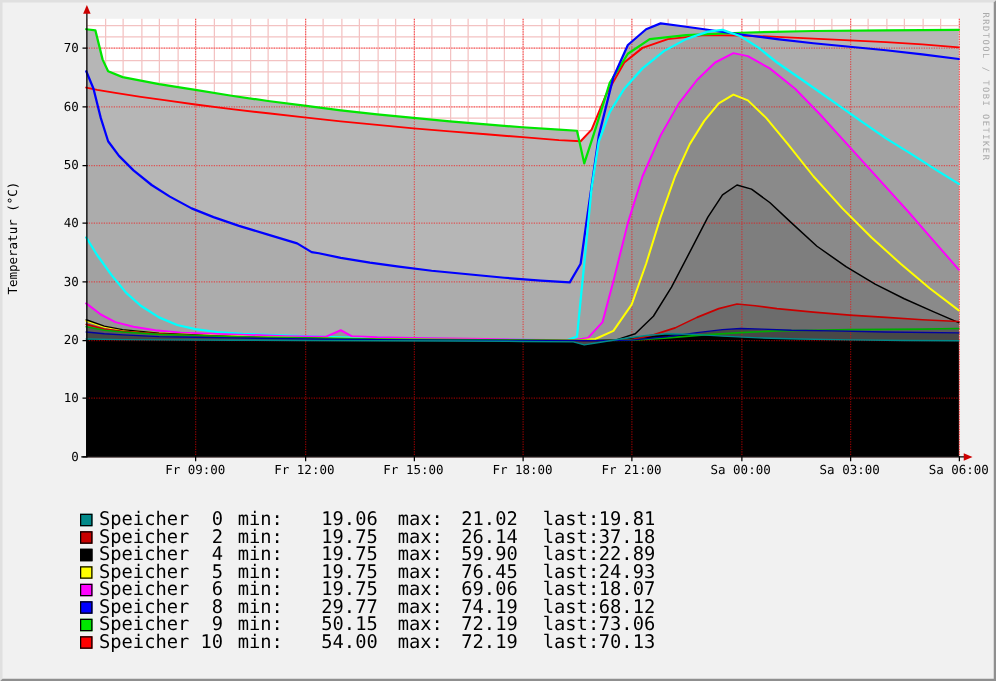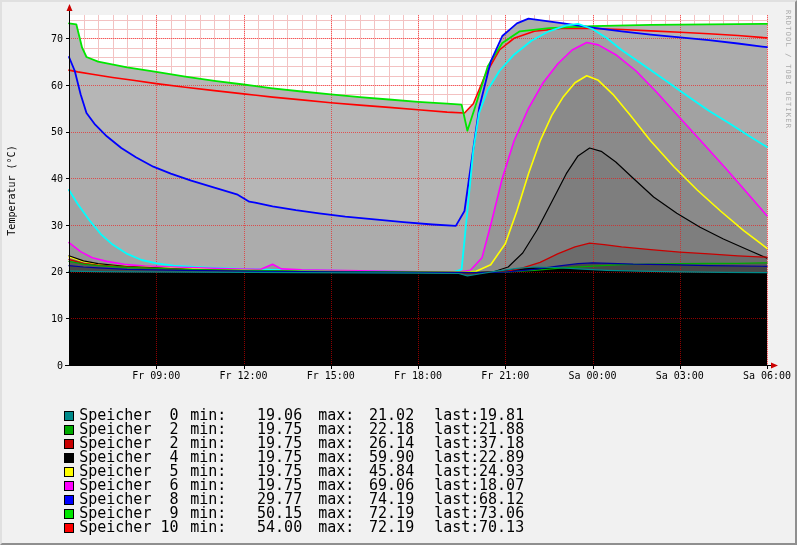--- a/index.html
+++ b/index.html
@@ -211,30 +211,27 @@
       </g>
     </svg>
   <div class="ylabel">Temperatur (°C)</div>
   <div class="watermark">RRDTOOL / TOBI OETIKER</div>
   <div class="legend">
     <div id="legend-rows">
         <div class="lrow">
       <span class="swatch" style="background: rgb(0, 138, 138);"></span><span class="lbl">Speicher  0</span><span class="k">min:</span><span class="v v1">19.06</span><span class="k2">max:</span><span class="v v2">21.02</span><span class="k3">last:</span><span class="v v3">19.81</span>
     </div>
         <div class="lrow">
-      <span class="swatch" style="background: rgb(0, 170, 0);"></span><span class="lbl">Speicher  2</span><span class="k">min:</span><span class="v v1">19.75</span><span class="k2">max:</span><span class="v v2">22.18</span><span class="k3">last:</span><span class="v v3">21.88</span>
-    </div>
-        <div class="lrow">
       <span class="swatch" style="background: rgb(200, 0, 0);"></span><span class="lbl">Speicher  2</span><span class="k">min:</span><span class="v v1">19.75</span><span class="k2">max:</span><span class="v v2">26.14</span><span class="k3">last:</span><span class="v v3">37.18</span>
     </div>
         <div class="lrow">
       <span class="swatch" style="background: rgb(0, 0, 0);"></span><span class="lbl">Speicher  4</span><span class="k">min:</span><span class="v v1">19.75</span><span class="k2">max:</span><span class="v v2">59.90</span><span class="k3">last:</span><span class="v v3">22.89</span>
     </div>
         <div class="lrow">
-      <span class="swatch" style="background: rgb(255, 255, 0);"></span><span class="lbl">Speicher  5</span><span class="k">min:</span><span class="v v1">19.75</span><span class="k2">max:</span><span class="v v2">45.84</span><span class="k3">last:</span><span class="v v3">24.93</span>
+      <span class="swatch" style="background: rgb(255, 255, 0);"></span><span class="lbl">Speicher  5</span><span class="k">min:</span><span class="v v1">19.75</span><span class="k2">max:</span><span class="v v2">76.45</span><span class="k3">last:</span><span class="v v3">24.93</span>
     </div>
         <div class="lrow">
       <span class="swatch" style="background: rgb(255, 0, 255);"></span><span class="lbl">Speicher  6</span><span class="k">min:</span><span class="v v1">19.75</span><span class="k2">max:</span><span class="v v2">69.06</span><span class="k3">last:</span><span class="v v3">18.07</span>
     </div>
         <div class="lrow">
       <span class="swatch" style="background: rgb(0, 0, 255);"></span><span class="lbl">Speicher  8</span><span class="k">min:</span><span class="v v1">29.77</span><span class="k2">max:</span><span class="v v2">74.19</span><span class="k3">last:</span><span class="v v3">68.12</span>
     </div>
         <div class="lrow">
       <span class="swatch" style="background: rgb(0, 230, 0);"></span><span class="lbl">Speicher  9</span><span class="k">min:</span><span class="v v1">50.15</span><span class="k2">max:</span><span class="v v2">72.19</span><span class="k3">last:</span><span class="v v3">73.06</span>
     </div>

